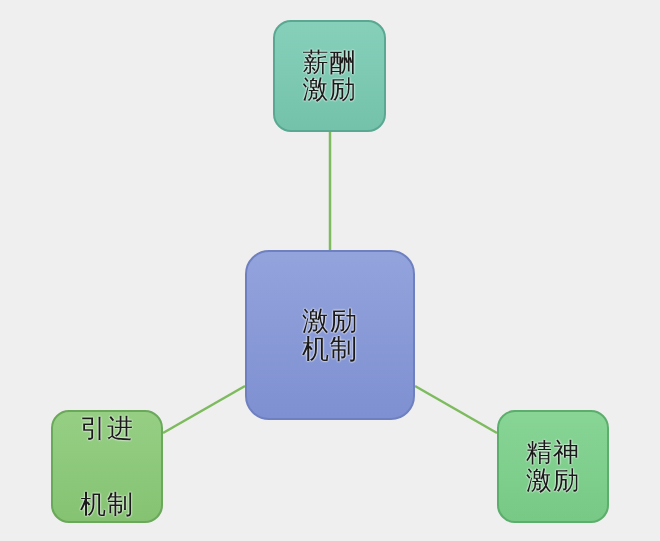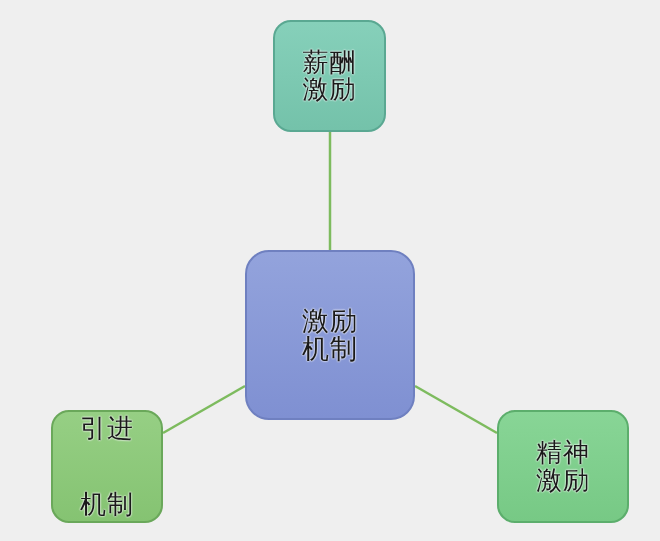--- a/index.html
+++ b/index.html
@@ -3,21 +3,21 @@
 <meta charset="utf-8">
 <style>
   html,body{margin:0;padding:0;}
   body{width:660px;height:541px;background:#efefef;position:relative;overflow:hidden;font-family:"DejaVu Sans",sans-serif;}
   svg.lines{position:absolute;left:0;top:0;}
   .node{position:absolute;box-sizing:border-box;border-radius:18px;display:flex;flex-direction:column;align-items:center;justify-content:center;color:#1a1a1a;text-shadow:0 0 2px #fff,0 0 2px #fff;line-height:1.05;}
   .node span{display:block;letter-spacing:1px;}
   .top{left:273px;top:20px;width:113px;height:112px;font-size:26px;}
   .center{left:245px;top:250px;width:170px;height:170px;border-radius:24px;font-size:27px;}
   .left{left:51px;top:410px;width:112px;height:113px;font-size:26px;}
-  .right{left:497px;top:410px;width:132px;height:113px;font-size:26px;justify-content:center;}
+  .right{left:497px;top:410px;width:112px;height:113px;font-size:26px;justify-content:center;}
 </style>
 </head>
 <body>
 
 <svg class="lines" width="660" height="541">
   <line x1="330" y1="132" x2="330" y2="250" stroke="#7dbb5e" stroke-width="2.5"></line>
   <line x1="163" y1="433" x2="245" y2="386" stroke="#7dbb5e" stroke-width="2.5"></line>
   <line x1="415" y1="386" x2="497" y2="433" stroke="#7dbb5e" stroke-width="2.5"></line>
 </svg>
 

